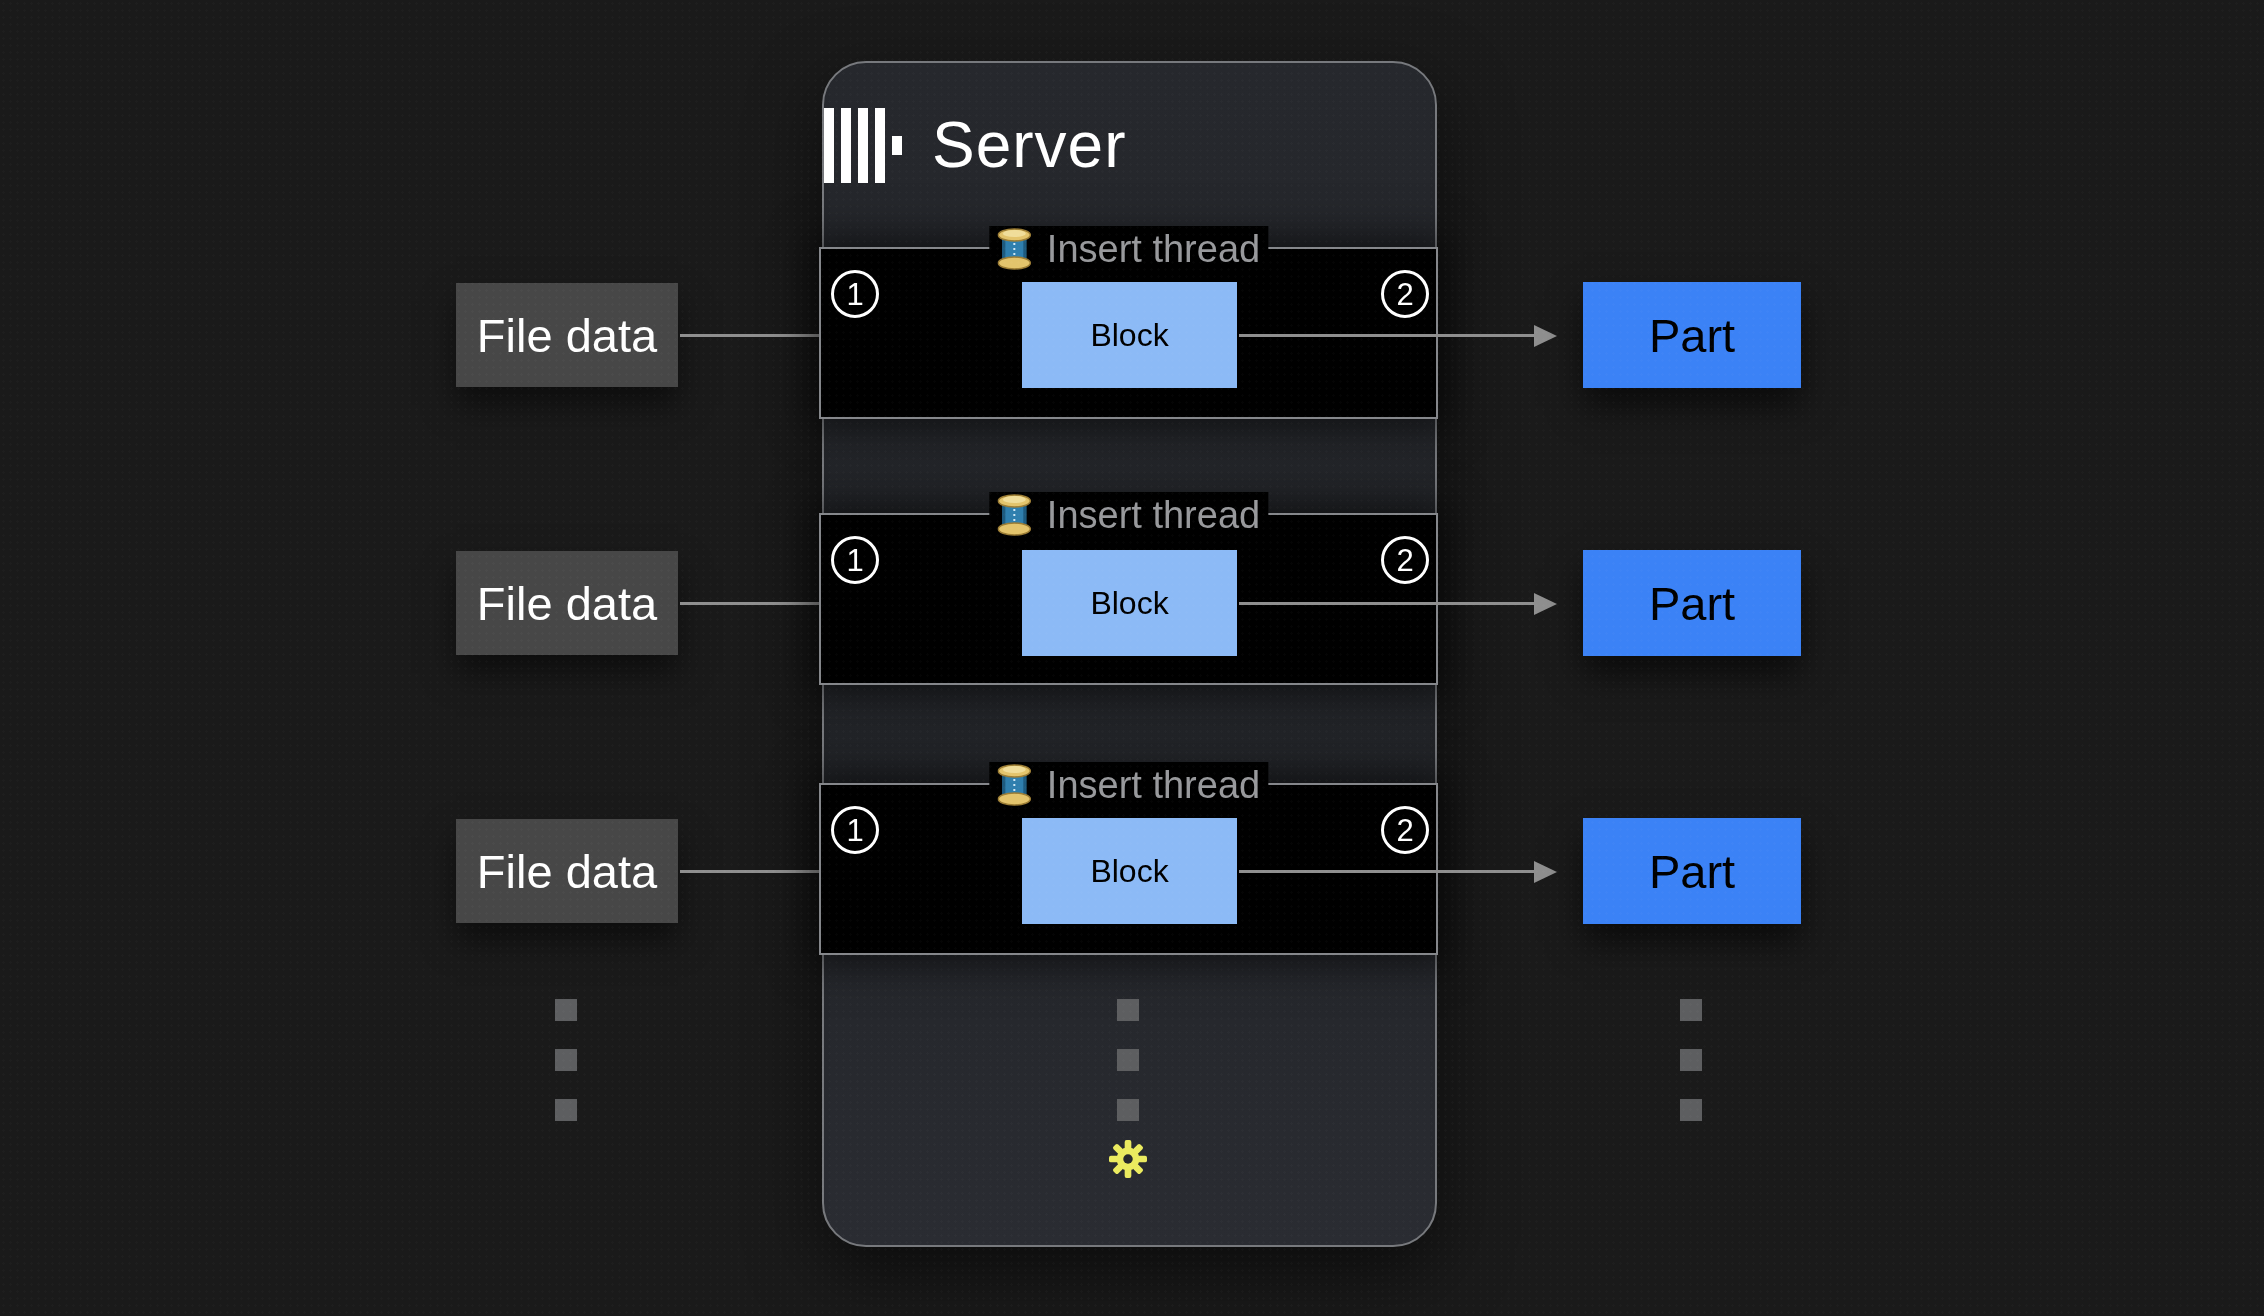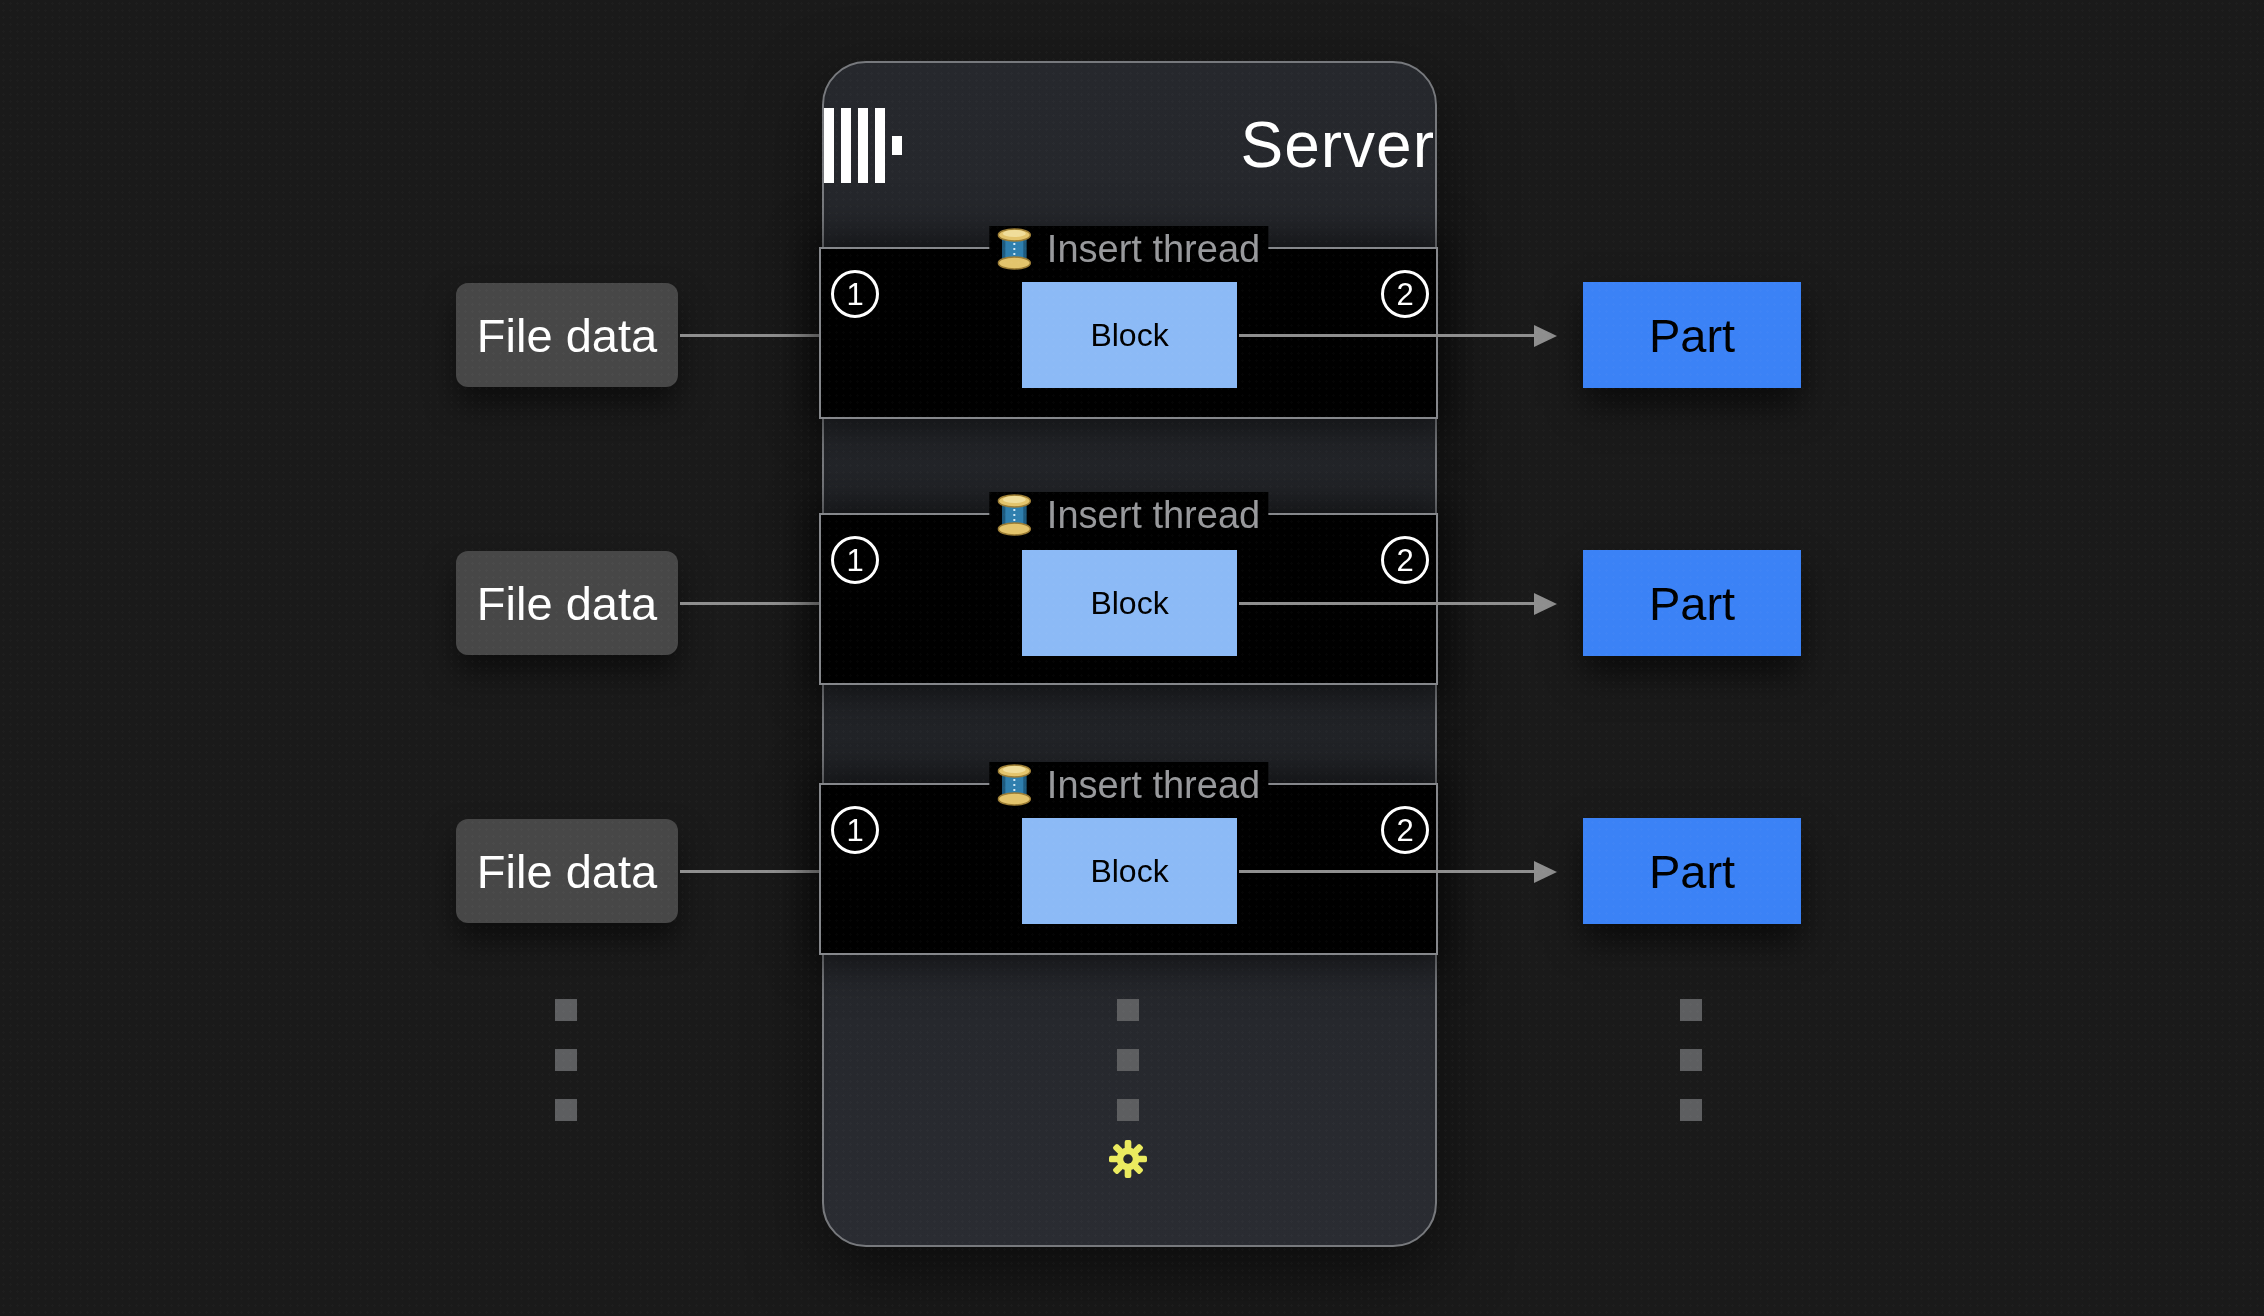--- a/index.html
+++ b/index.html
@@ -18,21 +18,21 @@
   
   .server{
     position:absolute;left:822px;top:61px;width:615px;height:1186px;
     border:2px solid #77797d;border-radius:44px;box-sizing:border-box;
     background:linear-gradient(180deg,#26282d 0%,#232529 40%,#222428 62%,#2a2c32 100%);
     box-shadow:0 26px 70px rgba(0,0,0,.55);
     z-index:1;
   }
   .server-header{
     position:absolute;left:0;right:0;top:42px;height:80px;
-    display:flex;justify-content:space-between;align-items:center;gap:30px;
+    display:flex;justify-content:flex-start;align-items:center;gap:30px;
   }
   .ch-logo{display:block;}
   .server-title{font-size:64px;color:#ffffff;letter-spacing:1px;line-height:1;}
 
   
   .row{position:absolute;inset:0;z-index:5;}
   .r0{--s:247px;--c:335px;}
   .r1{--s:513px;--c:603px;}
   .r2{--s:783px;--c:871px;}
 
@@ -56,21 +56,20 @@
     top:calc(var(--s) + 23px);
   }
   .step-in{left:831px;}
   .step-out{left:1381px;}
 
   .input-box{
     position:absolute;left:456px;top:calc(var(--c) - 52px);
     width:222px;height:104px;background:#474747;color:#ffffff;
     display:flex;align-items:center;justify-content:center;font-size:47px;
     box-shadow:0 18px 30px rgba(0,0,0,.5);
-    border-radius:12px;
   }
   .block-box{
     position:absolute;left:1022px;top:calc(var(--c) - 53px);
     width:215px;height:106px;background:#8cbaf6;color:#000;
     display:flex;align-items:center;justify-content:center;font-size:32px;
   }
   .part-box{
     position:absolute;left:1583px;top:calc(var(--c) - 53px);
     width:218px;height:106px;background:#3b82f6;color:#000;
     display:flex;align-items:center;justify-content:center;font-size:47px;

